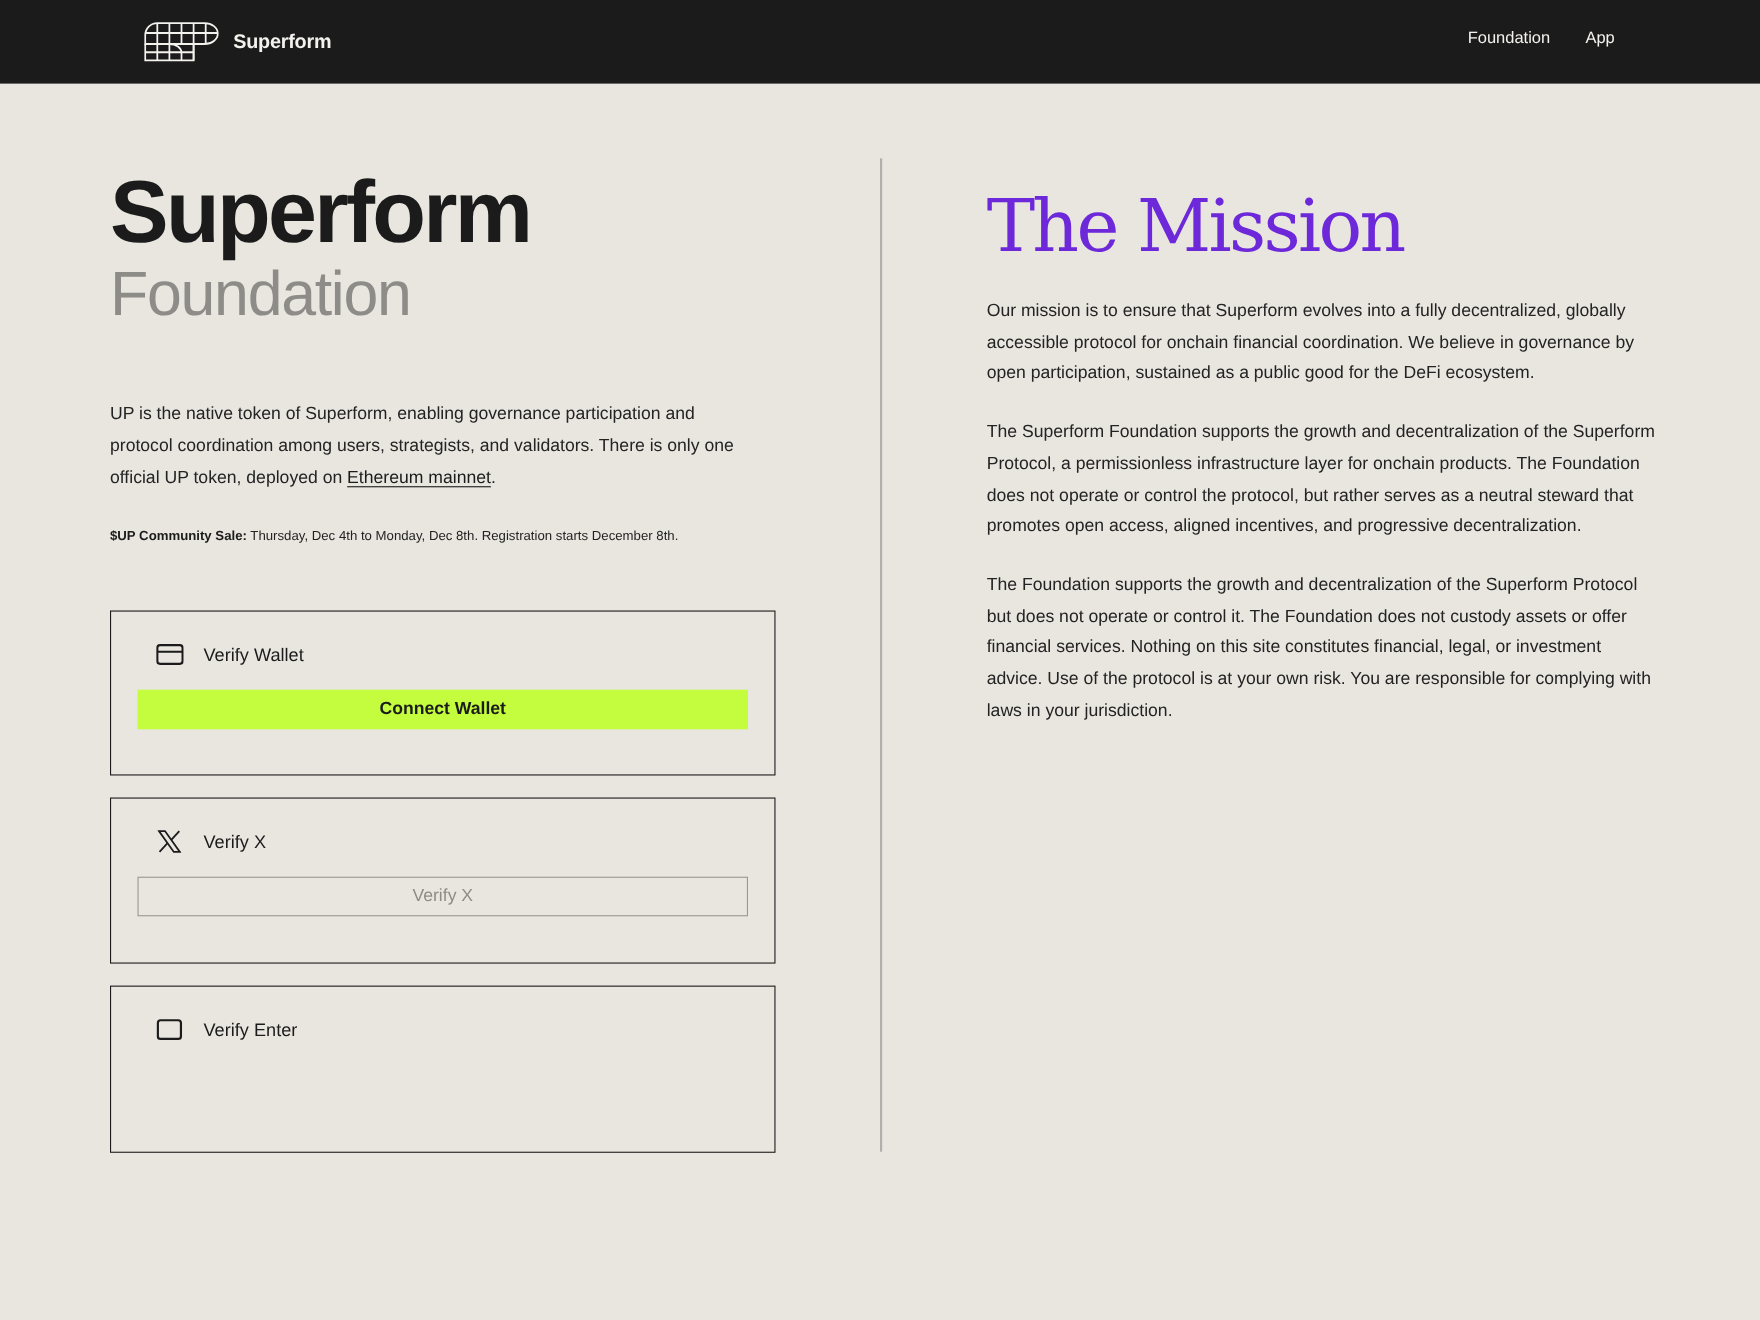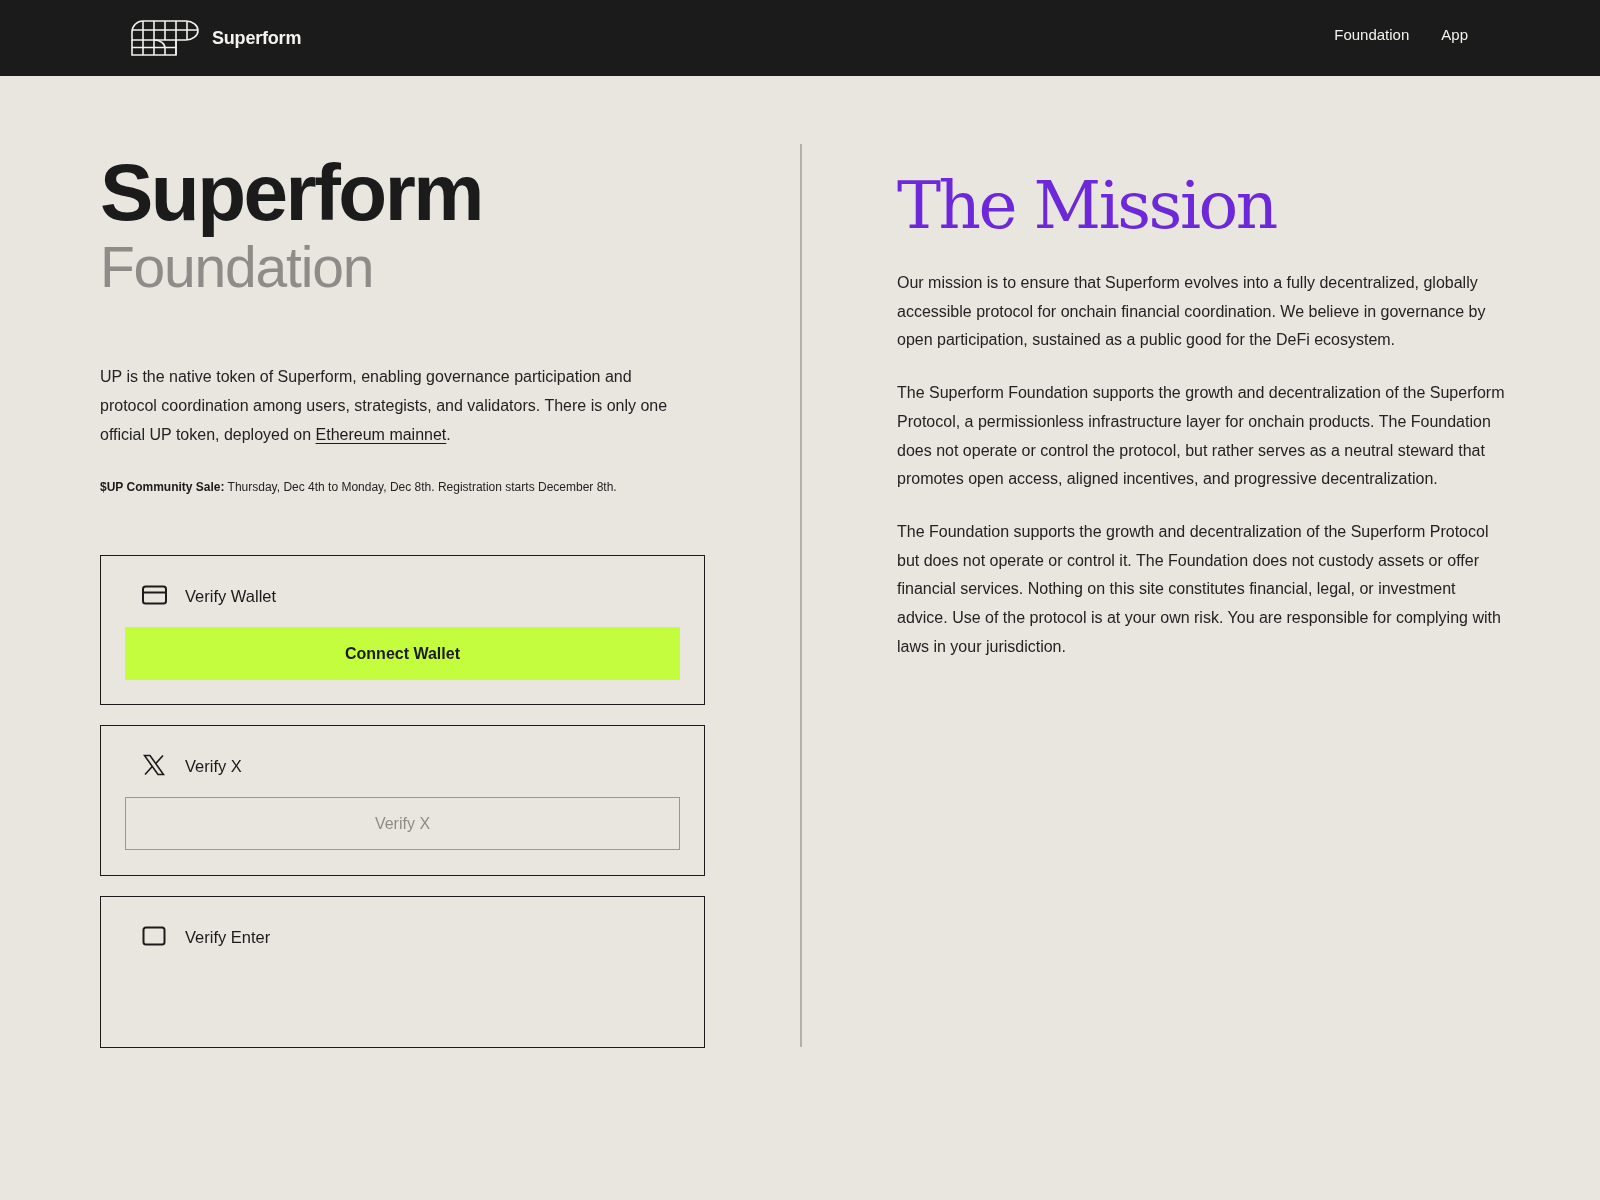--- a/index.html
+++ b/index.html
@@ -40,21 +40,21 @@
     .card {
       position: absolute; left: 100px; width: 605px;
       border: 1.5px solid #1b1b1b; background: #e9e6e0;
     }
     .card-head {
       position: absolute; left: 40px; top: 28px; display: flex; align-items: flex-end; gap: 18px;
     }
     .card-head .ico { width: 26px; height: 22px; display: flex; align-items: center; justify-content: center; }
     .card-head .label { font-size: 16.5px; color: #1b1b1b; font-weight: 500; }
     .card-action {
-      position: absolute; left: 24px; width: 555px; height: 53px;
+      position: absolute; left: 24px; width: 555px; height: 36px;
       display: flex; align-items: center; justify-content: center;
       font-size: 16px;
     }
     .btn-primary { background: #c3fd3d; color: #1b1b1b; font-weight: 700; border: none; cursor: pointer; }
     .btn-outline { background: transparent; border: 1.5px solid #9a9894; color: #8e8c88; cursor: pointer; }
     .email-input {
       background: transparent; border: 1.5px solid #9a9894; color: #1b1b1b;
       font-family: "Liberation Sans", "DejaVu Sans", sans-serif; font-size: 16px;
       padding: 0 24px; outline: none; justify-content: flex-start;
     }

